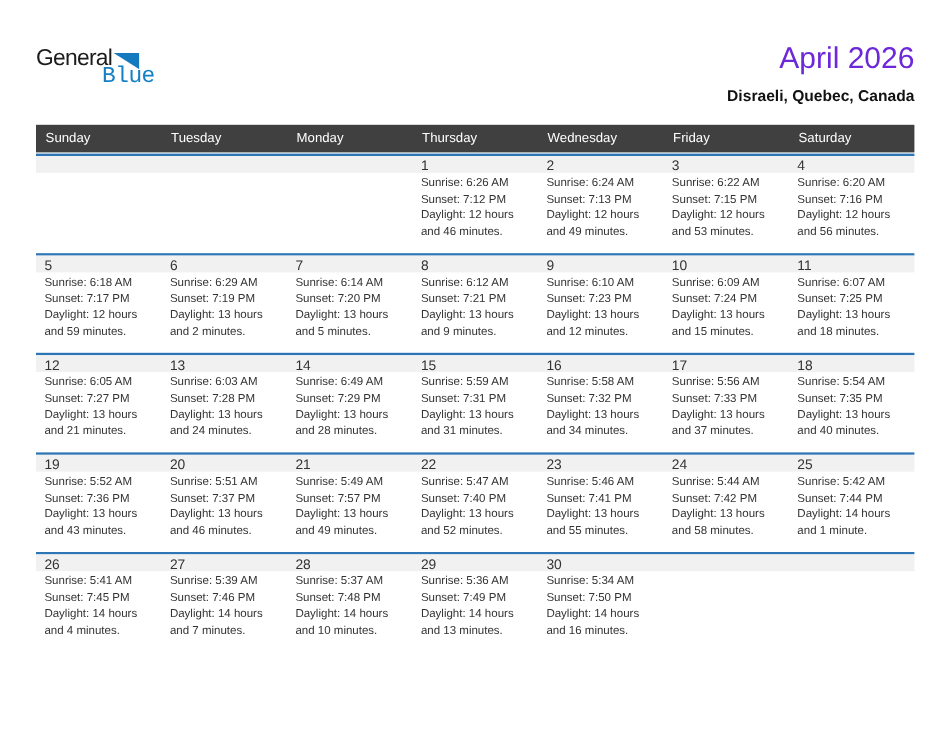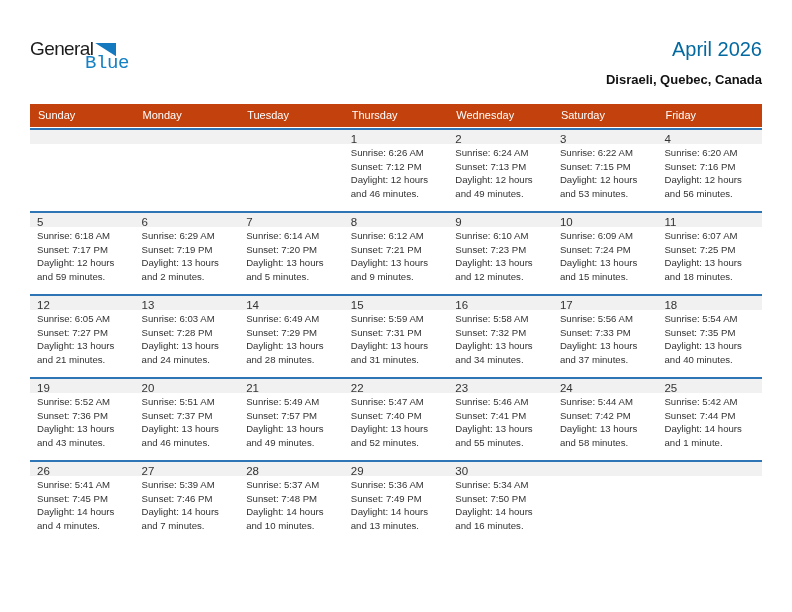--- a/index.html
+++ b/index.html
@@ -17,21 +17,21 @@
 
   
   .logo {
     position: absolute;
     left: 30px;
     top: 39px;
     width: 100px;
   }
   .logo-line1 {
     display: flex;
-    align-items: center;
+    align-items: flex-end;
   }
   .logo-general {
     font-size: 19px;
     line-height: 19px;
     color: #1c1c1c;
     letter-spacing: -0.6px;
   }
   .logo-flag {
     display: inline-block;
     width: 22px;
@@ -55,43 +55,43 @@
   }
 
   
   .title-block {
     position: absolute;
     right: 30px;
     top: 36px;
     text-align: right;
   }
   .page-title {
-    font-size: 20px;
+    font-size: 25px;
     line-height: 27px;
     font-weight: 400;
-    color: #0369a1;
+    color: #6d28d9;
     margin: 0;
   }
   .page-subtitle {
     font-size: 13px;
     font-weight: 700;
     color: #111111;
     margin-top: 9px;
   }
 
   
   .calendar {
     position: absolute;
     left: 30px;
     top: 104px;
     width: 732px;
   }
   .weekday-row {
     display: flex;
-    background: #c2410c;
+    background: #404040;
     margin-bottom: 1px;
   }
   .weekday-cell {
     flex: 1 1 0;
     color: #ffffff;
     font-size: 11px;
     padding: 5px 0 6px 8px;
     box-sizing: border-box;
   }
   .week-row {
@@ -141,31 +141,31 @@
 
 <div class="title-block">
   <div class="page-title">April 2026</div>
   <div class="page-subtitle">Disraeli, Quebec, Canada</div>
 </div>
 
 <div class="calendar">
   <div class="weekday-row" id="weekday-row">
   <div class="weekday-cell">Sunday</div>
 
+  <div class="weekday-cell">Tuesday</div>
+
   <div class="weekday-cell">Monday</div>
 
-  <div class="weekday-cell">Tuesday</div>
-
   <div class="weekday-cell">Thursday</div>
 
   <div class="weekday-cell">Wednesday</div>
 
+  <div class="weekday-cell">Friday</div>
+
   <div class="weekday-cell">Saturday</div>
-
-  <div class="weekday-cell">Friday</div>
 </div>
   <div id="weeks-container">
   <div class="week-row">
     <div class="day-number-band">
           <div class="day-number-cell"></div>
           <div class="day-number-cell"></div>
           <div class="day-number-cell"></div>
           <div class="day-number-cell">1</div>
           <div class="day-number-cell">2</div>
           <div class="day-number-cell">3</div>

